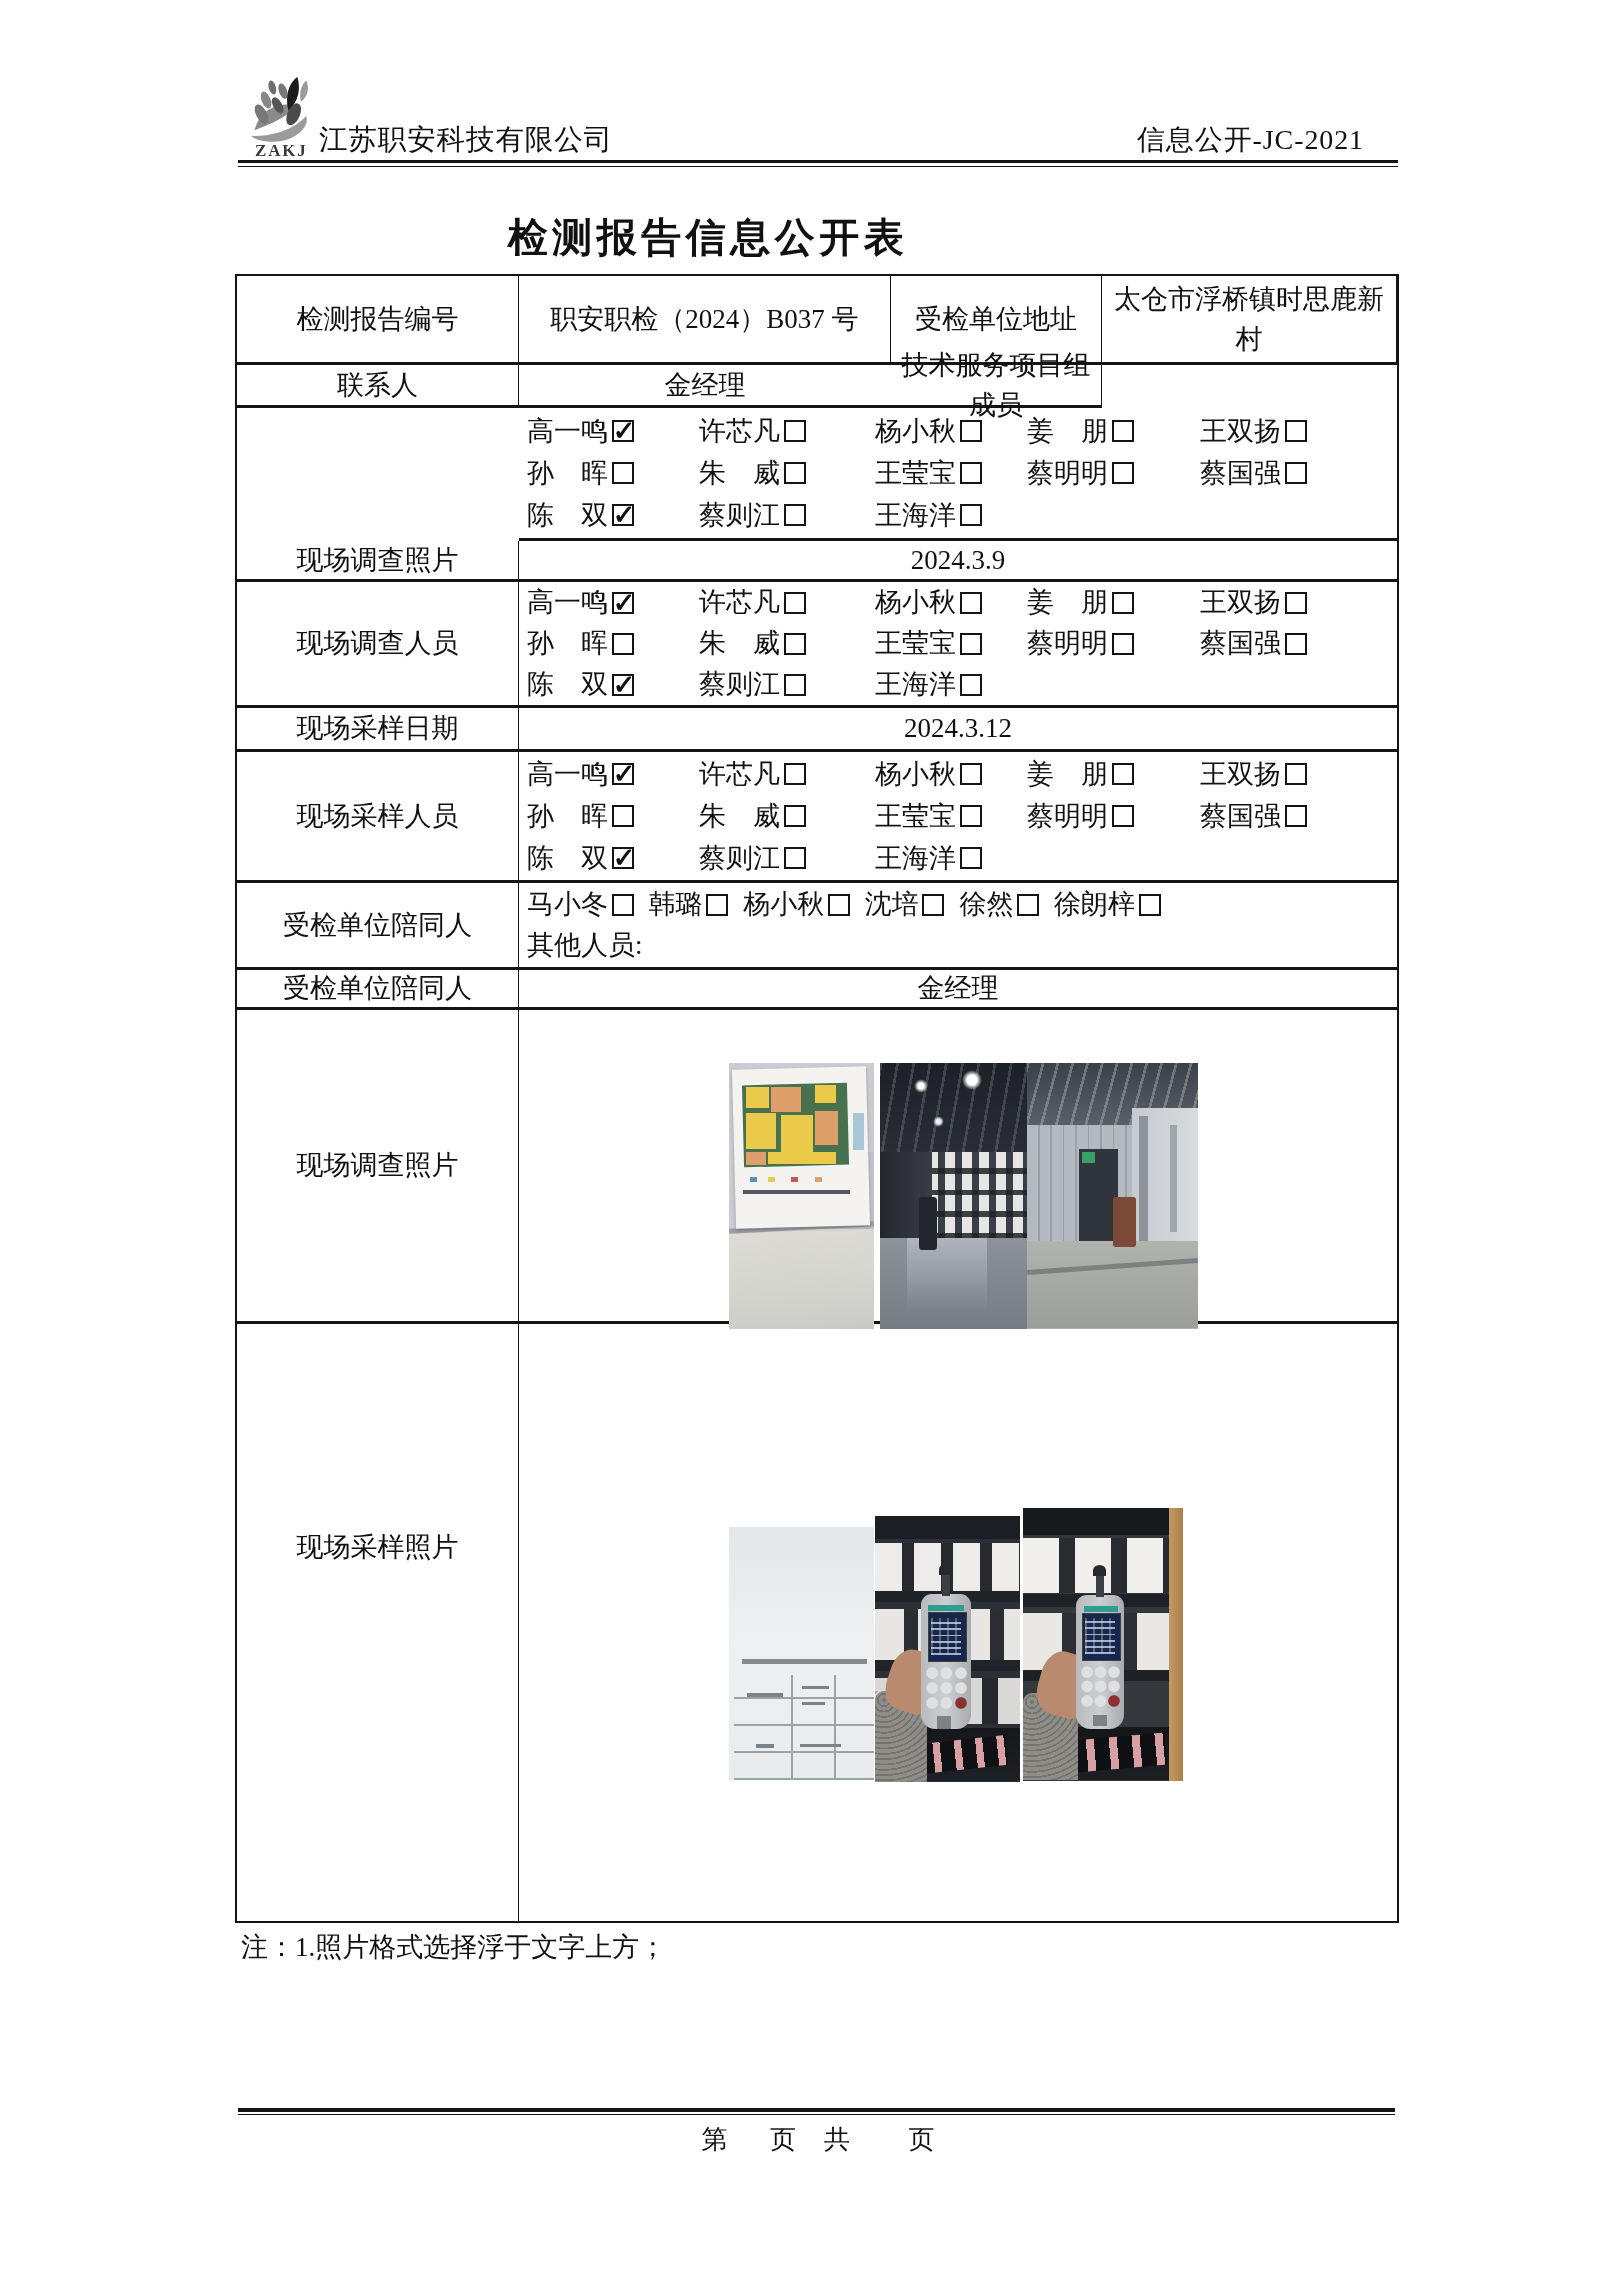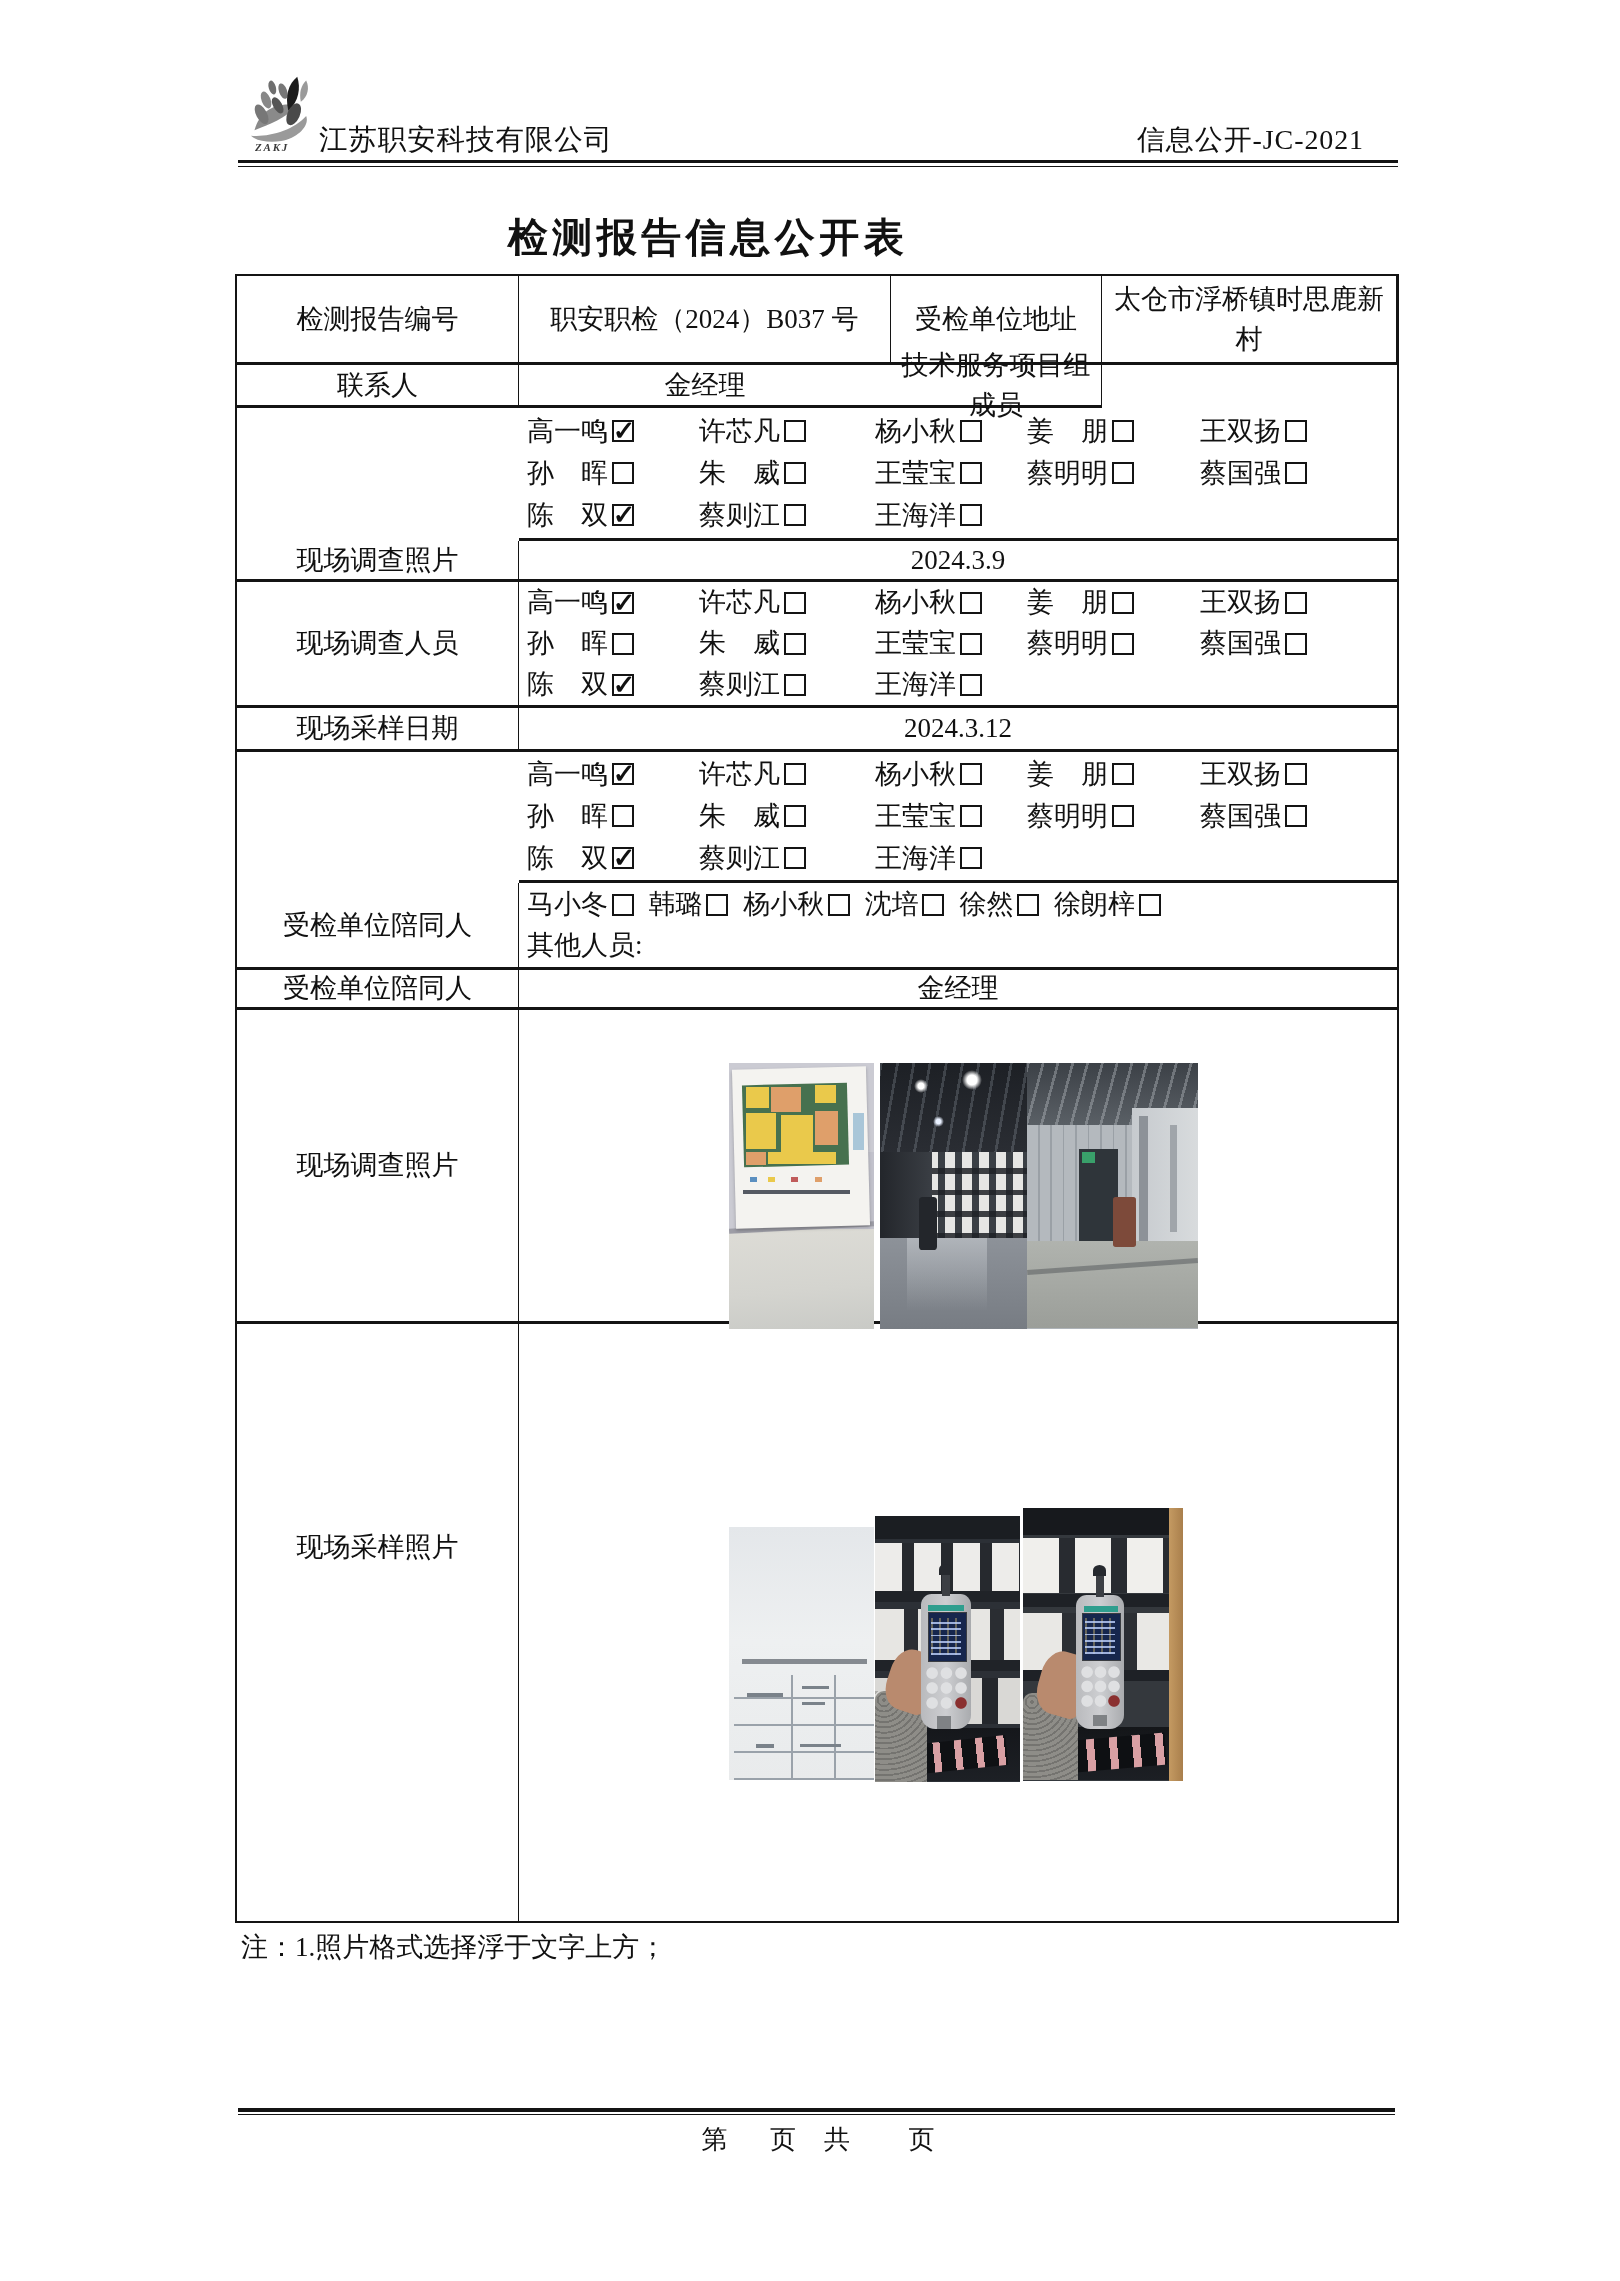--- a/index.html
+++ b/index.html
@@ -8,21 +8,21 @@
     width:1620px;height:2281px;
     background:#ffffff;
     font-family:"Liberation Serif","DejaVu Serif",serif;
     color:#111;
     overflow:hidden;
   }
   
   .logo{position:absolute;left:242px;top:75px;width:82px;height:75px;}
   .logo-caption{
     position:absolute;left:255px;top:141px;
-    font-style:italic;font-weight:bold;font-size:11px;letter-spacing:1.8px;color:#3a3a3a;
+    font-weight:bold;font-size:17px;letter-spacing:1.8px;color:#3a3a3a;
     font-family:"Liberation Serif","DejaVu Serif",serif;
   }
   .company-name{position:absolute;left:319px;top:121px;font-size:28.5px;letter-spacing:0.9px;}
   .doc-code{position:absolute;right:256px;top:121px;font-size:28px;letter-spacing:0.9px;}
   .header-rule{
     position:absolute;left:238px;top:160px;width:1160px;height:2.7px;
     border-top:3.6px solid #141414;border-bottom:0.9px solid #141414;
   }
   
   .doc-title{
@@ -138,20 +138,21 @@
     <div class="cell">现场调查人员</div>
     <div class="cell last-col span3 staff-cell">
         <div class="staff-line"><span class="staff-item w0"><span>高一鸣</span><span class="cb checked"></span></span><span class="staff-item w1"><span>许芯凡</span><span class="cb"></span></span><span class="staff-item w2"><span>杨小秋</span><span class="cb"></span></span><span class="staff-item w3"><span>姜　朋</span><span class="cb"></span></span><span class="staff-item w4"><span>王双扬</span><span class="cb"></span></span></div>
         <div class="staff-line"><span class="staff-item w0"><span>孙　晖</span><span class="cb"></span></span><span class="staff-item w1"><span>朱　威</span><span class="cb"></span></span><span class="staff-item w2"><span>王莹宝</span><span class="cb"></span></span><span class="staff-item w3"><span>蔡明明</span><span class="cb"></span></span><span class="staff-item w4"><span>蔡国强</span><span class="cb"></span></span></div>
         <div class="staff-line"><span class="staff-item w0"><span>陈　双</span><span class="cb checked"></span></span><span class="staff-item w1"><span>蔡则江</span><span class="cb"></span></span><span class="staff-item w2"><span>王海洋</span><span class="cb"></span></span></div>
       </div>
 
     <div class="cell">现场采样日期</div>
     <div class="cell last-col span3">2024.3.12</div>
 
+    <div class="cell">现场采样人员</div>
     <div class="cell last-col span3 staff-cell">
         <div class="staff-line"><span class="staff-item w0"><span>高一鸣</span><span class="cb checked"></span></span><span class="staff-item w1"><span>许芯凡</span><span class="cb"></span></span><span class="staff-item w2"><span>杨小秋</span><span class="cb"></span></span><span class="staff-item w3"><span>姜　朋</span><span class="cb"></span></span><span class="staff-item w4"><span>王双扬</span><span class="cb"></span></span></div>
         <div class="staff-line"><span class="staff-item w0"><span>孙　晖</span><span class="cb"></span></span><span class="staff-item w1"><span>朱　威</span><span class="cb"></span></span><span class="staff-item w2"><span>王莹宝</span><span class="cb"></span></span><span class="staff-item w3"><span>蔡明明</span><span class="cb"></span></span><span class="staff-item w4"><span>蔡国强</span><span class="cb"></span></span></div>
         <div class="staff-line"><span class="staff-item w0"><span>陈　双</span><span class="cb checked"></span></span><span class="staff-item w1"><span>蔡则江</span><span class="cb"></span></span><span class="staff-item w2"><span>王海洋</span><span class="cb"></span></span></div>
       </div>
 
     <div class="cell">受检单位陪同人</div>
     <div class="cell last-col span3 lab-cell">
       <div class="lab-line"><span class="lab-item"><span>马小冬</span><span class="cb"></span></span><span class="lab-item"><span>韩璐</span><span class="cb"></span></span><span class="lab-item"><span>杨小秋</span><span class="cb"></span></span><span class="lab-item"><span>沈培</span><span class="cb"></span></span><span class="lab-item"><span>徐然</span><span class="cb"></span></span><span class="lab-item"><span>徐朗梓</span><span class="cb"></span></span></div>
       <div class="lab-line">其他人员:</div>

